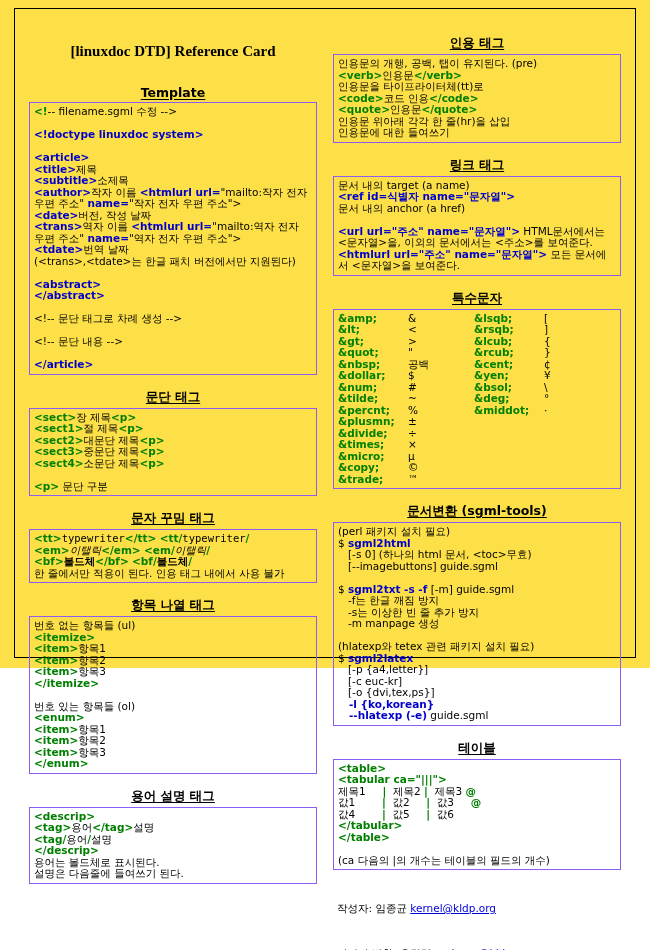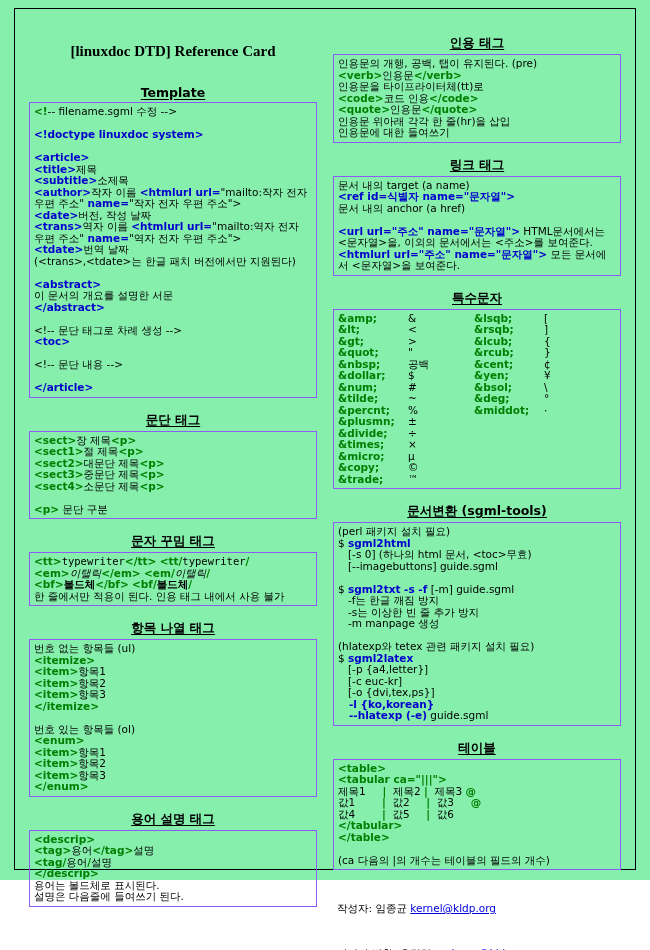--- a/index.html
+++ b/index.html
@@ -1,17 +1,17 @@
 <!DOCTYPE html>
 <html><head>
 <meta charset="utf-8">
 <style>
   * { margin:0; padding:0; box-sizing:border-box; }
   body { width:650px; height:950px; background:#ffffff; font-family:"DejaVu Sans", sans-serif; }
-  .page { width:650px; height:880px; position:relative; background:#86efac; }
+  .page { width:650px; height:668px; position:relative; background:#fde047; }
   .card { position:absolute; left:14px; top:8px; right:14px; bottom:10px;
           border:1px solid #000; padding:12px 14px 8px 14px; display:flex; gap:16px; }
   .col { flex:1 1 0; min-width:0; }
   .doc-title { text-align:center; font-family:"Liberation Serif", serif; font-weight:bold;
                font-size:15px; color:#000; margin:22px 0 0 0; }
   .section-heading { text-align:center; font-weight:bold; font-size:12.5px; color:#000;
                      text-decoration:underline; text-underline-offset:2px; margin:14px 0 2px 0; }
   .col > .section-heading:first-child { margin-top:14px; }
   #left-col .section-heading.first { margin-top:25px; }
   .code-box { border:1px solid #8b5cf6; padding:3px 4px; font-size:10.5px; line-height:11.5px; color:#000; }
@@ -44,25 +44,23 @@
           <div class="code-line"><span class="sg-b">&lt;article&gt;</span></div>
           <div class="code-line"><span class="sg-b">&lt;title&gt;</span><span class="sg-k">제목</span></div>
           <div class="code-line"><span class="sg-b">&lt;subtitle&gt;</span><span class="sg-k">소제목</span></div>
           <div class="code-line"><span class="sg-b">&lt;author&gt;</span><span class="sg-k">작자 이름 </span><span class="sg-b">&lt;htmlurl url=</span><span class="sg-k">"mailto:작자 전자 우편 주소" </span><span class="sg-b">name=</span><span class="sg-k">"작자 전자 우편 주소"&gt;</span></div>
           <div class="code-line"><span class="sg-b">&lt;date&gt;</span><span class="sg-k">버전, 작성 날짜</span></div>
           <div class="code-line"><span class="sg-b">&lt;trans&gt;</span><span class="sg-k">역자 이름 </span><span class="sg-b">&lt;htmlurl url=</span><span class="sg-k">"mailto:역자 전자 우편 주소" </span><span class="sg-b">name=</span><span class="sg-k">"역자 전자 우편 주소"&gt;</span></div>
           <div class="code-line"><span class="sg-b">&lt;tdate&gt;</span><span class="sg-k">번역 날짜</span></div>
           <div class="code-line"><span class="sg-k">(&lt;trans&gt;,&lt;tdate&gt;는 한글 패치 버전에서만 지원된다)</span></div>
           <div class="code-line">&nbsp;</div>
           <div class="code-line"><span class="sg-b">&lt;abstract&gt;</span></div>
-          <div class="code-line"><span class="sg-k">이 문서의 개요를 설명한 서문</span></div>
           <div class="code-line"><span class="sg-b">&lt;/abstract&gt;</span></div>
           <div class="code-line">&nbsp;</div>
           <div class="code-line"><span class="sg-k">&lt;!-- 문단 태그로 차례 생성 --&gt;</span></div>
-          <div class="code-line"><span class="sg-b">&lt;toc&gt;</span></div>
           <div class="code-line">&nbsp;</div>
           <div class="code-line"><span class="sg-k">&lt;!-- 문단 내용 --&gt;</span></div>
           <div class="code-line">&nbsp;</div>
           <div class="code-line"><span class="sg-b">&lt;/article&gt;</span></div>
         </div>
         <div class="section-heading">문단 태그</div>
         <div class="code-box">
           <div class="code-line"><span class="sg-g">&lt;sect&gt;</span><span class="sg-k">장 제목</span><span class="sg-g">&lt;p&gt;</span></div>
           <div class="code-line"><span class="sg-g">&lt;sect1&gt;</span><span class="sg-k">절 제목</span><span class="sg-g">&lt;p&gt;</span></div>
           <div class="code-line"><span class="sg-g">&lt;sect2&gt;</span><span class="sg-k">대문단 제목</span><span class="sg-g">&lt;p&gt;</span></div>

